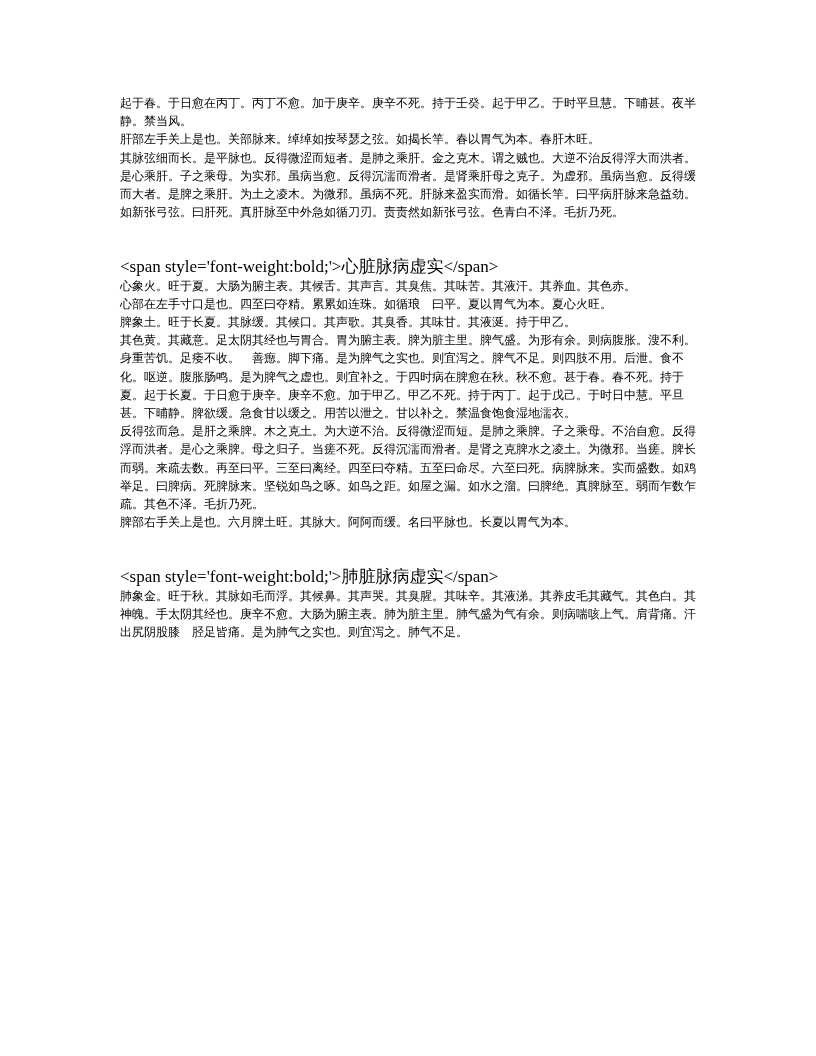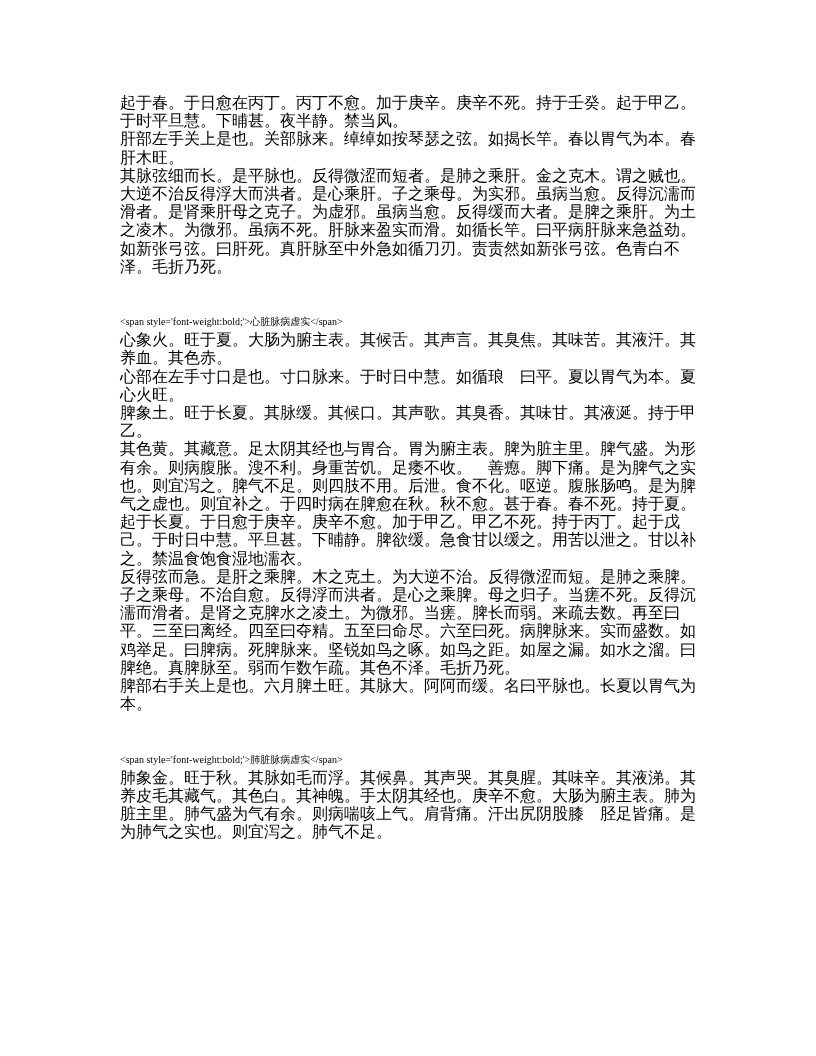--- a/index.html
+++ b/index.html
@@ -14,49 +14,49 @@
     box-sizing: border-box;
     width: 816px;
     height: 1056px;
     padding: 94px 116px 0 120px;
     font-family: "Liberation Serif", "DejaVu Serif", serif;
     color: #000000;
     background: #ffffff;
   }
   .para {
     margin: 0;
-    font-size: 16px;
+    font-size: 12px;
     line-height: 18.2px;
     letter-spacing: 0px;
     text-align: left;
     word-break: break-all;
     white-space: pre-wrap;
   }
   .section-heading {
     margin: 37px 0 0 0;
-    font-size: 10px;
+    font-size: 17px;
     line-height: 18.2px;
     font-weight: normal;
     word-break: break-all;
     white-space: pre-wrap;
   }
 </style>
 </head>
 <body>
 
 <div class="page">
 
   <p class="para">起于春。于日愈在丙丁。丙丁不愈。加于庚辛。庚辛不死。持于壬癸。起于甲乙。于时平旦慧。下晡甚。夜半静。禁当风。</p>
   <p class="para">肝部左手关上是也。关部脉来。绰绰如按琴瑟之弦。如揭长竿。春以胃气为本。春肝木旺。</p>
   <p class="para">其脉弦细而长。是平脉也。反得微涩而短者。是肺之乘肝。金之克木。谓之贼也。大逆不治反得浮大而洪者。是心乘肝。子之乘母。为实邪。虽病当愈。反得沉濡而滑者。是肾乘肝母之克子。为虚邪。虽病当愈。反得缓而大者。是脾之乘肝。为土之凌木。为微邪。虽病不死。肝脉来盈实而滑。如循长竿。曰平病肝脉来急益劲。如新张弓弦。曰肝死。真肝脉至中外急如循刀刃。责责然如新张弓弦。色青白不泽。毛折乃死。</p>
 
   <div>
     <p class="section-heading">&lt;span style='font-weight:bold;'&gt;心脏脉病虚实&lt;/span&gt;</p>
     <p class="para">心象火。旺于夏。大肠为腑主表。其候舌。其声言。其臭焦。其味苦。其液汗。其养血。其色赤。</p>
-    <p class="para">心部在左手寸口是也。寸口脉来。于时日中慧。如循琅　曰平。夏以胃气为本。夏心火旺。</p>
+    <p class="para">心部在左手寸口是也。四至曰夺精。累累如连珠。如循琅　曰平。夏以胃气为本。夏心火旺。</p>
   </div>
 
   <div>
     <p class="para">脾象土。旺于长夏。其脉缓。其候口。其声歌。其臭香。其味甘。其液涎。持于甲乙。</p>
     <p class="para">其色黄。其藏意。足太阴其经也与胃合。胃为腑主表。脾为脏主里。脾气盛。为形有余。则病腹胀。溲不利。身重苦饥。足痿不收。　善瘛。脚下痛。是为脾气之实也。则宜泻之。脾气不足。则四肢不用。后泄。食不化。呕逆。腹胀肠鸣。是为脾气之虚也。则宜补之。于四时病在脾愈在秋。秋不愈。甚于春。春不死。持于夏。起于长夏。于日愈于庚辛。庚辛不愈。加于甲乙。甲乙不死。持于丙丁。起于戊己。于时日中慧。平旦甚。下晡静。脾欲缓。急食甘以缓之。用苦以泄之。甘以补之。禁温食饱食湿地濡衣。</p>
     <p class="para">反得弦而急。是肝之乘脾。木之克土。为大逆不治。反得微涩而短。是肺之乘脾。子之乘母。不治自愈。反得浮而洪者。是心之乘脾。母之归子。当瘥不死。反得沉濡而滑者。是肾之克脾水之凌土。为微邪。当瘥。脾长而弱。来疏去数。再至曰平。三至曰离经。四至曰夺精。五至曰命尽。六至曰死。病脾脉来。实而盛数。如鸡举足。曰脾病。死脾脉来。坚锐如鸟之啄。如鸟之距。如屋之漏。如水之溜。曰脾绝。真脾脉至。弱而乍数乍疏。其色不泽。毛折乃死。</p>
     <p class="para">脾部右手关上是也。六月脾土旺。其脉大。阿阿而缓。名曰平脉也。长夏以胃气为本。</p>
   </div>
 
   <div>

